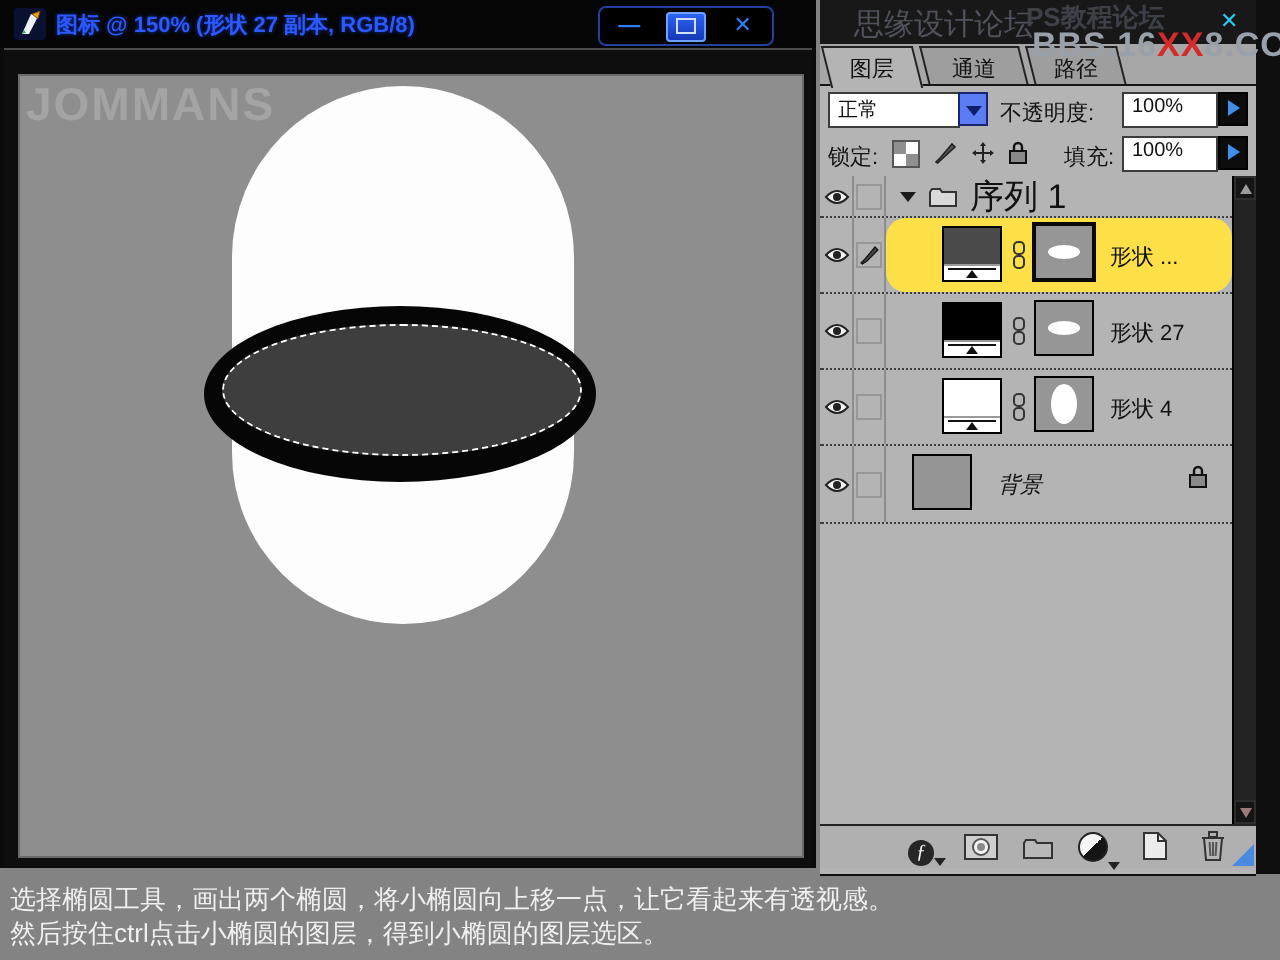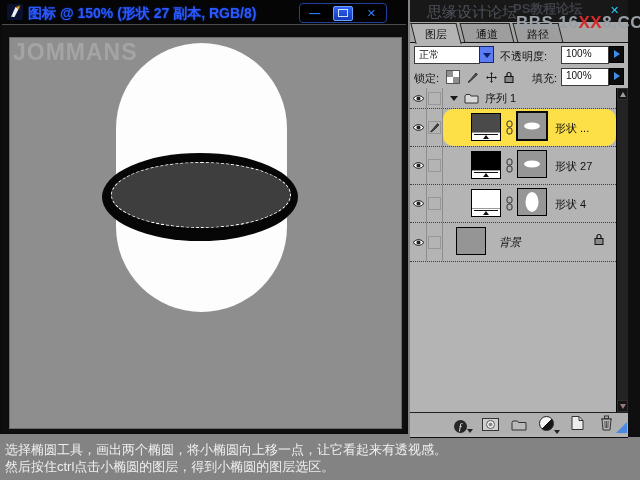--- a/index.html
+++ b/index.html
@@ -4,21 +4,21 @@
 <style>
   html,body{margin:0;padding:0;}
   body{width:640px;height:480px;background:#838383;overflow:hidden;
        font-family:"Liberation Sans","DejaVu Sans",sans-serif;position:relative;}
   .a{position:absolute;}
 
   
   #doc-window{left:0;top:0;width:408px;height:434px;background:#0b0b0b;}
   #doc-titlebar{left:0;top:0;width:408px;height:24px;background:#050505;}
   .doc-icon{left:7px;top:4px;width:16px;height:16px;}
-  #doc-title{left:28px;top:5px;font-size:14px;font-weight:bold;color:#2b59ff;
+  #doc-title{left:28px;top:5px;font-size:11px;font-weight:bold;color:#2b59ff;
              text-shadow:0 0 2px #1030a0;white-space:nowrap;}
   #win-buttons{left:299px;top:3px;width:86px;height:18px;border:1px solid #24409c;
                border-radius:4px;background:#000;display:flex;align-items:center;justify-content:space-around;}
   .win-btn{color:#2f7dfa;font-weight:bold;font-size:11px;line-height:14px;width:22px;text-align:center;cursor:default;}
   #btn-restore{width:18px;height:13px;background:linear-gradient(#2f63f2,#1437b8);
                border:1px solid #6fa2ff;border-radius:2px;position:relative;}
   #btn-restore i{position:absolute;left:4px;top:2px;width:8px;height:6px;border:1px solid #cfe0ff;display:block;}
   #canvas-frame{left:2px;top:24px;width:404px;height:408px;background:#0e0e0e;border-top:1px solid #4c4c4c;}
   #canvas{left:7px;top:12px;width:391px;height:390px;background:#8e8e8e;border:1px solid #6a6a6a;overflow:hidden;}
   #jommans{left:3px;top:1px;font-size:23px;font-weight:bold;color:#a4a4a4;letter-spacing:1px;}
@@ -63,21 +63,21 @@
   #layer-list{left:0;top:88px;width:206px;height:324px;background:#b4b4b4;}
   .row{display:flex;border-bottom:1px dotted #3f3f3f;background:#b4b4b4;}
   .c1{width:16px;border-right:1px solid #8d8d8d;display:flex;align-items:center;justify-content:center;}
   .c2{width:15px;border-right:1px solid #8d8d8d;display:flex;align-items:center;justify-content:center;}
   .cbox{width:11px;height:11px;border:1px solid #979797;display:flex;align-items:center;justify-content:center;}
   .content{position:relative;flex:1;}
   .row.sel .content{background:#fde047;border-radius:10px;}
   #row-group{height:20px;}
   .shape-row{height:37px;}
   #row-bg{height:38px;}
-  .gname{font-size:11px;color:#111;}
+  .gname{font-size:17px;color:#111;}
   .tri-exp{width:0;height:0;border-left:4px solid transparent;border-right:4px solid transparent;border-top:5px solid #1a1a1a;display:inline-block;}
   .thumb{position:absolute;width:28px;height:26px;border:1px solid #000;background:#fff;}
   .t-fill{position:absolute;left:0;top:0;right:0;bottom:7px;}
   .strip{position:absolute;left:0;right:0;bottom:0;height:7px;background:#fff;border-top:1px solid #9a9a9a;}
   .sline{position:absolute;left:2px;right:2px;top:1px;height:1px;background:#111;}
   .smark{position:absolute;left:50%;margin-left:-3px;top:2px;width:0;height:0;
          border-left:3px solid transparent;border-right:3px solid transparent;border-bottom:4px solid #111;}
   .mask{position:absolute;width:28px;height:26px;border:1px solid #000;background:#969696;}
   .mask.active{border:2px solid #0a0a0a;margin:-1px 0 0 -1px;}
   .mask i{position:absolute;left:50%;top:50%;background:#fff;border-radius:50%;transform:translate(-50%,-50%);display:block;}

